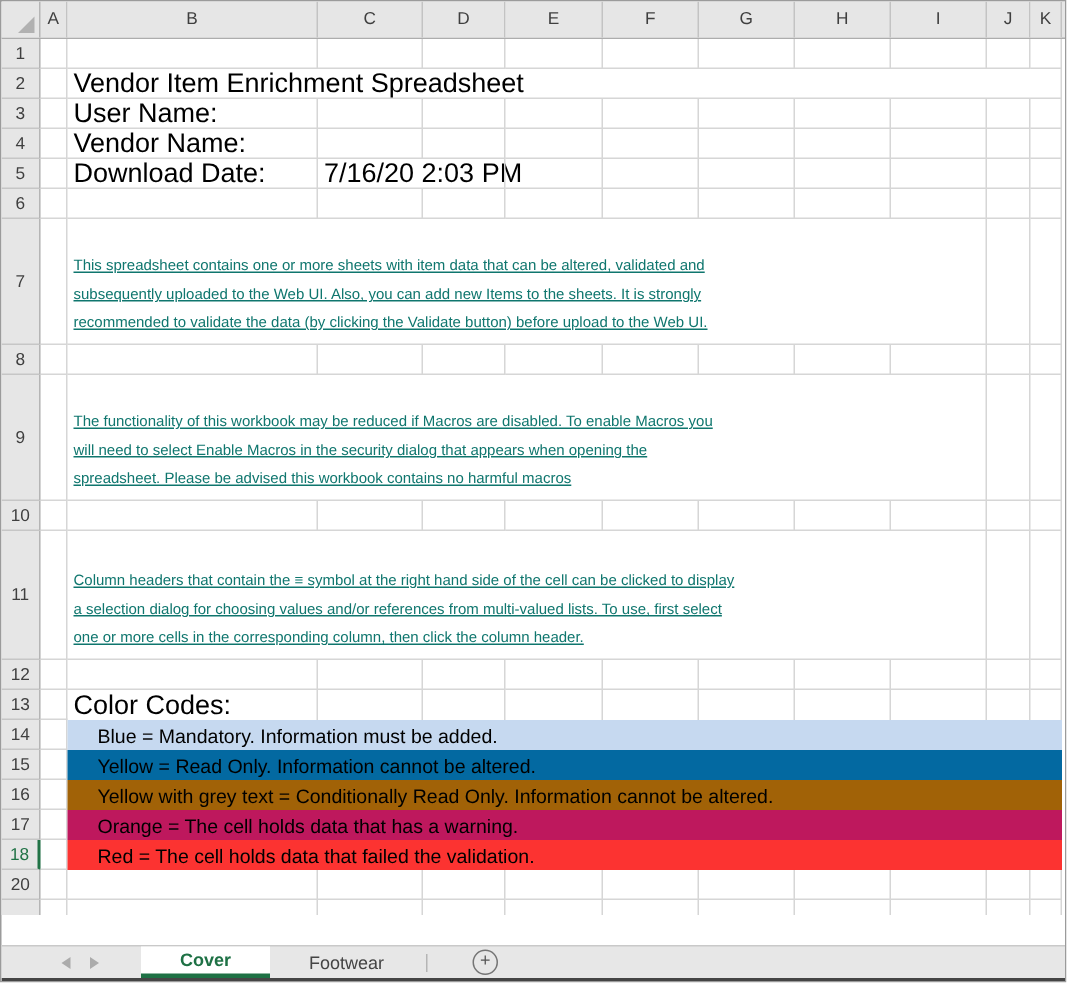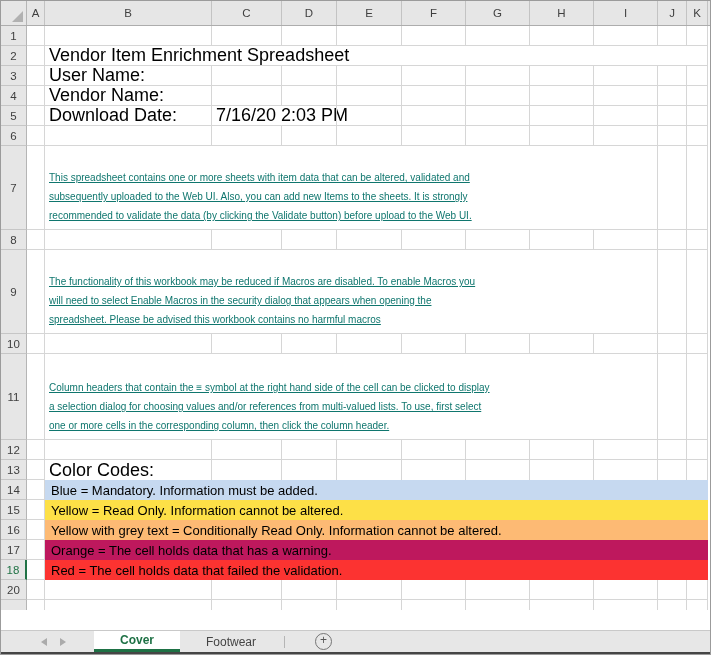--- a/index.html
+++ b/index.html
@@ -25,21 +25,21 @@
   .c{box-sizing:border-box;flex:none;border-right:1px solid #D6D6D6;border-bottom:1px solid #D6D6D6;overflow:visible;}
   .col-a{width:18px;}.col-b{width:167px;}.col-c{width:70px;}.col-d{width:55px;}
   .col-e{width:65px;}.col-f{width:64px;}.col-g{width:64px;}.col-h{width:64px;}
   .col-i{width:64px;}.col-j{width:29px;}.col-k{width:21px;}
   .m-bi{width:613px;}.m-bk{width:663px;}
   .nb{border-bottom:none;}
   .nrr{border-right:none;}
   .txt{display:flex;align-items:center;font-size:18px;color:#000;padding-left:4px;white-space:pre;}
   .para{display:flex;align-items:flex-end;font-size:10px;line-height:19px;color:#0f766e;
         padding:0 0 4px 4px;white-space:pre;text-decoration:underline;}
-  .fillc{display:flex;align-items:center;font-size:13px;color:#000;padding-left:6px;white-space:pre;
+  .fillc{display:flex;align-items:center;font-size:13px;color:#000;padding-left:20px;white-space:pre;
          border-bottom:none;border-right:none;}
   .tabbar{position:absolute;left:0;right:0;bottom:0;height:21px;background:#E7E7E7;
           border-top:1px solid #C9C9C9;border-bottom:2px solid #454545;display:flex;align-items:stretch;}
   .arr{width:0;height:0;border:4px solid transparent;align-self:center;}
   .arr-left{border-right:6px solid #ABABAB;border-left:none;margin-left:40px;}
   .arr-right{border-left:6px solid #ABABAB;border-right:none;margin-left:13px;}
   .tab{display:flex;align-items:center;font-size:12px;color:#444;padding:0 26px;box-sizing:border-box;}
   .tab.active{background:#fff;border-bottom:3px solid #1E7145;color:#1E7145;font-weight:bold;margin-left:28px;}
   .tabsep{width:1px;height:12px;background:#B5B5B5;align-self:center;margin:0 8px 0 2px;}
   .addbtn{width:15px;height:15px;border:1px solid #757575;border-radius:50%;color:#555;
@@ -239,26 +239,26 @@
   </div>
 
   <div class="row h20">
     <div class="rh">14</div>
     <div class="c col-a"></div>
     <div class="c m-bk fillc" style="background-color: rgb(198, 217, 240);">Blue = Mandatory. Information must be added.</div>
   </div>
   <div class="row h20">
     <div class="rh">15</div>
     <div class="c col-a"></div>
-    <div class="c m-bk fillc" style="background-color: #fde047;">Yellow = Read Only. Information cannot be altered.</div>
+    <div class="c m-bk fillc" style="background-color: #0369a1;">Yellow = Read Only. Information cannot be altered.</div>
   </div>
   <div class="row h20">
     <div class="rh">16</div>
     <div class="c col-a"></div>
-    <div class="c m-bk fillc" style="background-color: #fdba74;">Yellow with grey text = Conditionally Read Only. Information cannot be altered.</div>
+    <div class="c m-bk fillc" style="background-color: #a16207;">Yellow with grey text = Conditionally Read Only. Information cannot be altered.</div>
   </div>
   <div class="row h20">
     <div class="rh">17</div>
     <div class="c col-a"></div>
     <div class="c m-bk fillc" style="background-color: #be185d;">Orange = The cell holds data that has a warning.</div>
   </div>
   <div class="row h20">
     <div class="rh sel">18</div>
     <div class="c col-a"></div>
     <div class="c m-bk fillc" style="background-color: rgb(252, 51, 49);">Red = The cell holds data that failed the validation.</div>

